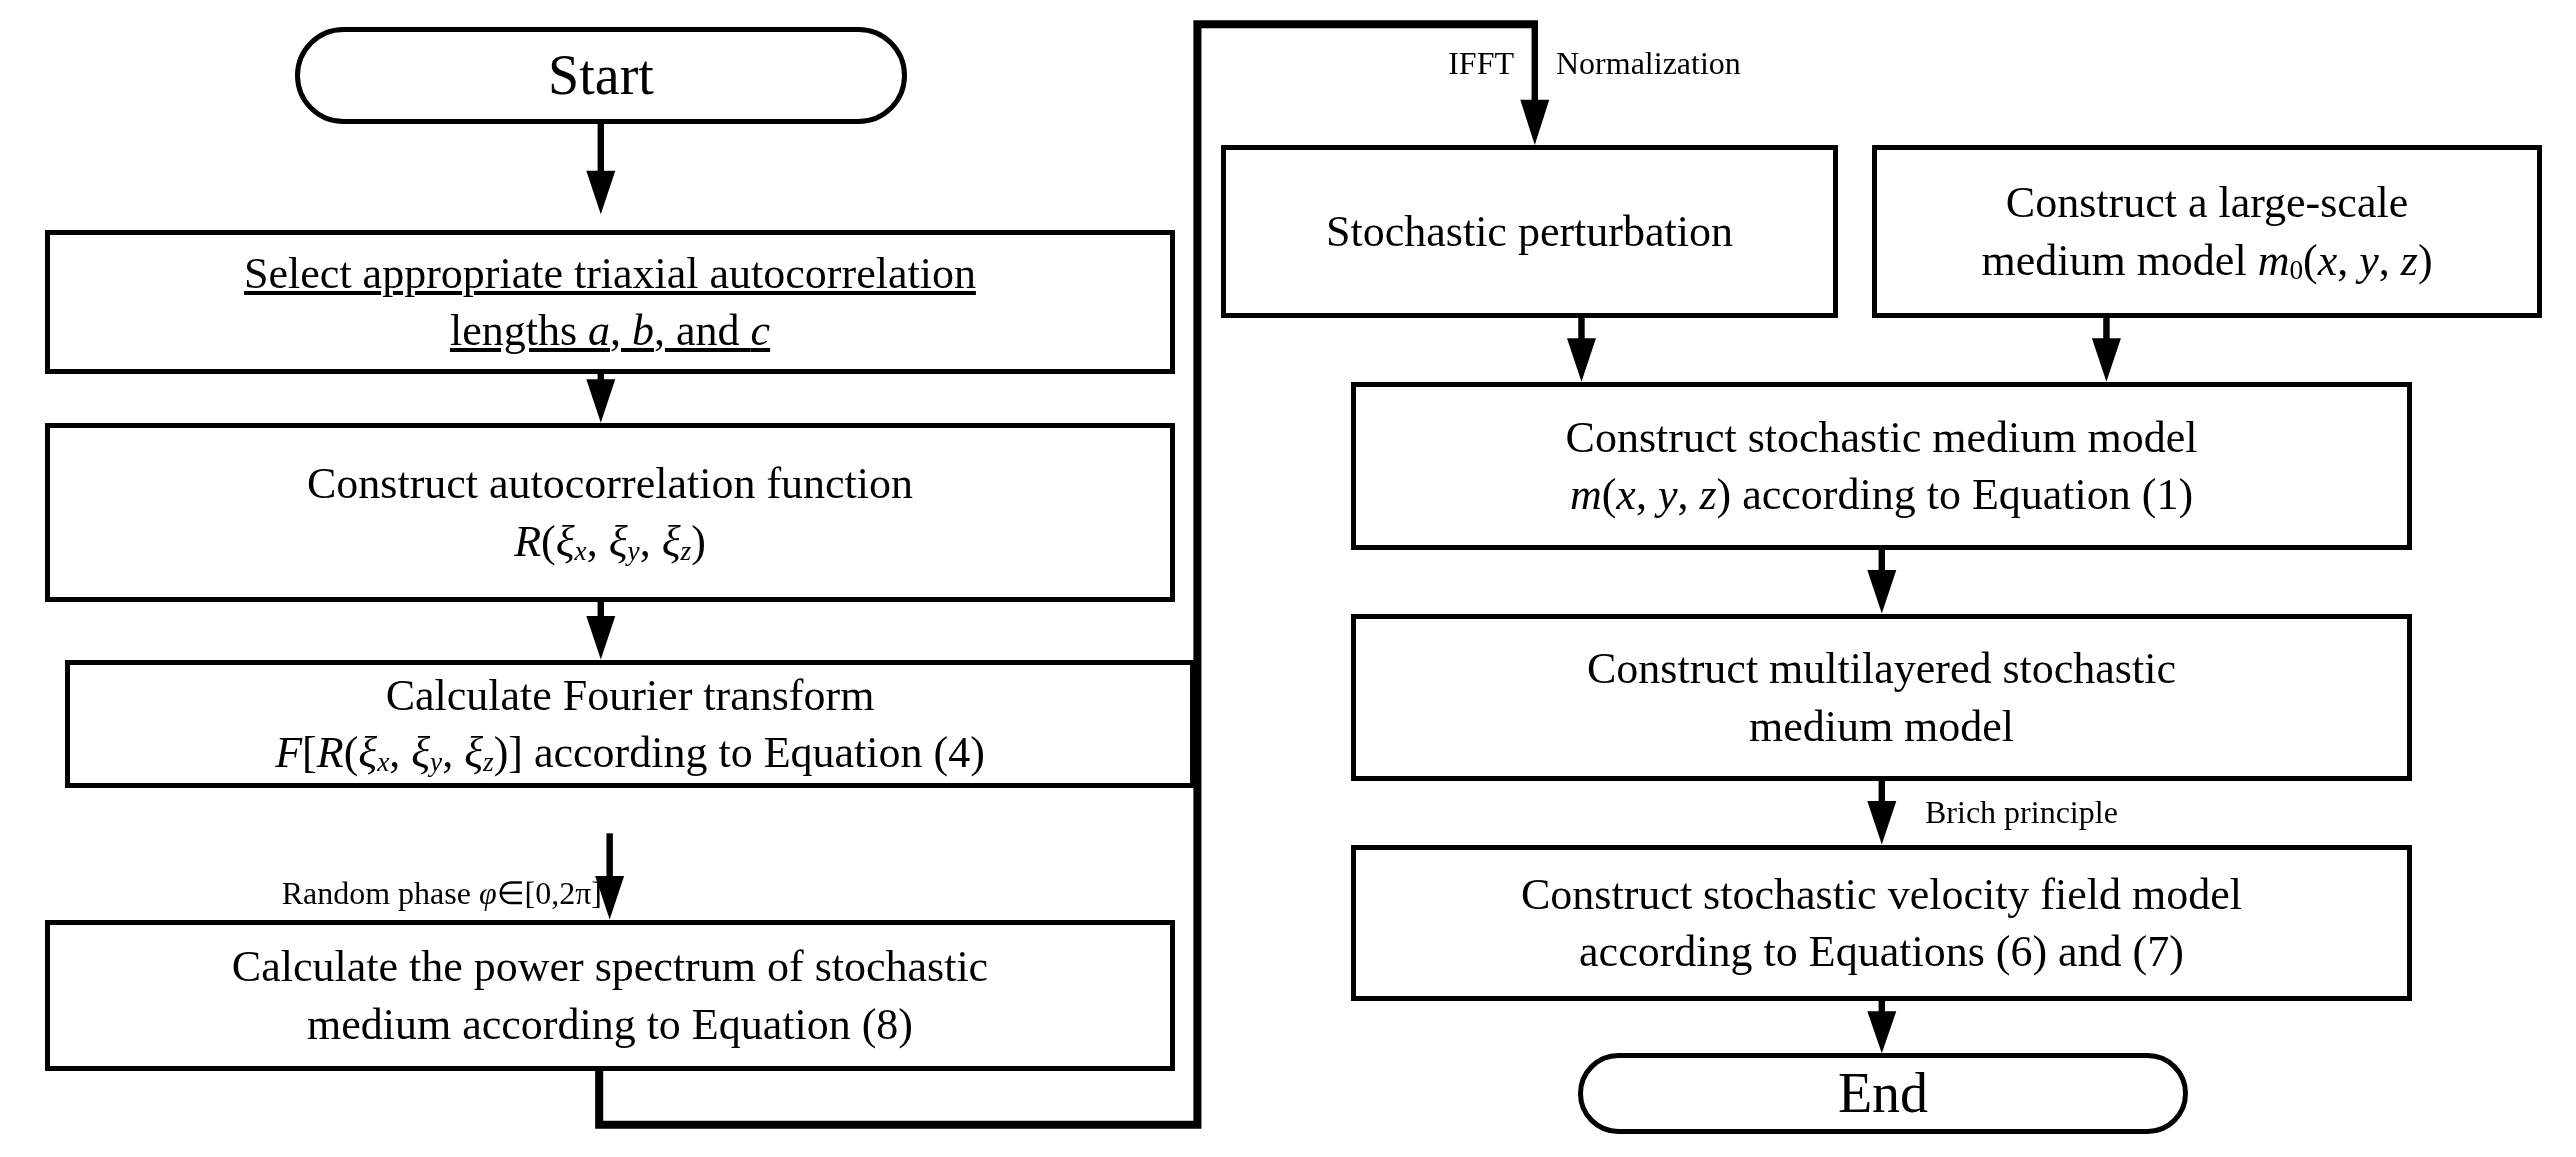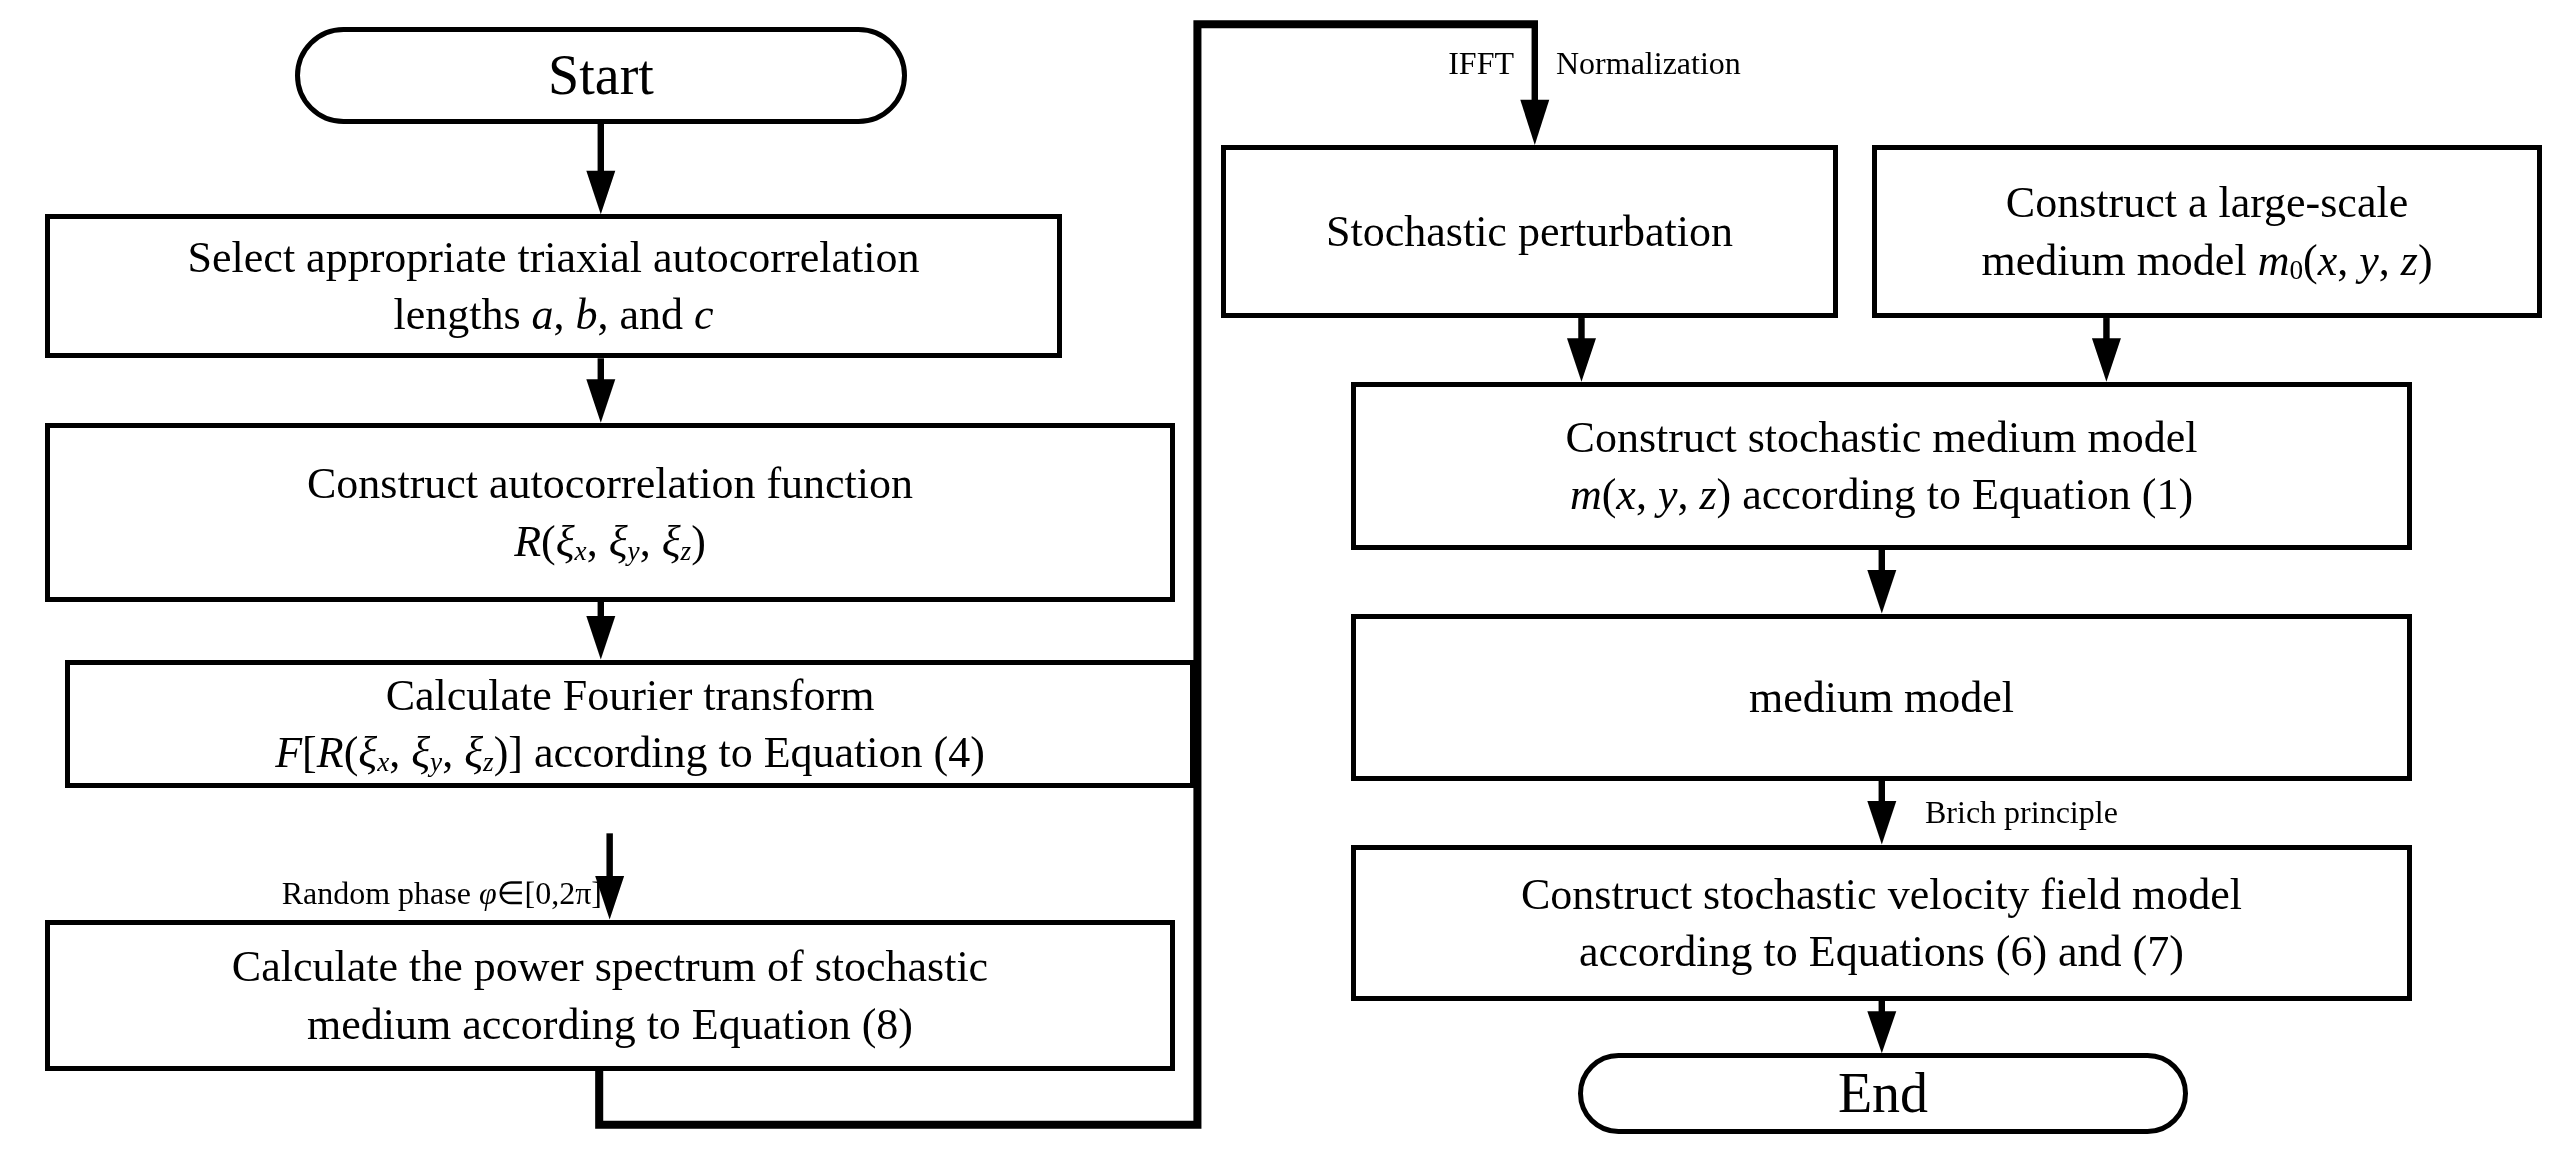--- a/index.html
+++ b/index.html
@@ -98,21 +98,21 @@
     <g>
       <line x1="2337" y1="1243" x2="2337" y2="1260"></line>
       <polygon points="2319,1256 2355,1256 2337,1308"></polygon>
     </g>
   </svg>
 
   <div class="node stadium" style="left:295px;top:27px;width:612px;height:97px;">
       <div class="tline"><span class="">Start</span></div>
     </div>
 
-  <div class="node" style="left:45px;top:214px;width:1017px;height:144px;">
+  <div class="node" style="left:45px;top:230px;width:1130px;height:144px;text-decoration:underline;">
       <div class="tline"><span class="">Select appropriate triaxial autocorrelation</span></div>
       <div class="tline"><span class="">lengths </span><span class="it ">a</span><span class="">, </span><span class="it ">b</span><span class="">, and </span><span class="it ">c</span></div>
     </div>
 
   <div class="node" style="left:45px;top:423px;width:1130px;height:179px;">
       <div class="tline"><span class="">Construct autocorrelation function</span></div>
       <div class="tline"><span class="it ">R</span><span class="">(</span><span class="it ">ξ</span><span class="it sb">x</span><span class="">, </span><span class="it ">ξ</span><span class="it sb">y</span><span class="">, </span><span class="it ">ξ</span><span class="it sb">z</span><span class="">)</span></div>
     </div>
 
   <div class="node" style="left:45px;top:660px;width:1130px;height:128px;margin-left:20px;">
@@ -133,20 +133,21 @@
       <div class="tline"><span class="">Construct a large-scale</span></div>
       <div class="tline"><span class="">medium model </span><span class="it ">m</span><span class="sb">0</span><span class="">(</span><span class="it ">x</span><span class="">, </span><span class="it ">y</span><span class="">, </span><span class="it ">z</span><span class="">)</span></div>
     </div>
 
   <div class="node" style="left:1351px;top:382px;width:1061px;height:168px;">
       <div class="tline"><span class="">Construct stochastic medium model</span></div>
       <div class="tline"><span class="it ">m</span><span class="">(</span><span class="it ">x</span><span class="">, </span><span class="it ">y</span><span class="">, </span><span class="it ">z</span><span class="">) according to Equation (1)</span></div>
     </div>
 
   <div class="node" style="left:1351px;top:614px;width:1061px;height:167px;">
+      <div class="tline"><span class="">Construct multilayered stochastic</span></div>
       <div class="tline"><span class="">medium model</span></div>
     </div>
 
   <div class="node" style="left:1351px;top:845px;width:1061px;height:156px;">
       <div class="tline"><span class="">Construct stochastic velocity field model</span></div>
       <div class="tline"><span class="">according to Equations (6) and (7)</span></div>
     </div>
 
   <div class="node stadium" style="left:1578px;top:1053px;width:610px;height:81px;">
       <div class="tline"><span class="">End</span></div>

